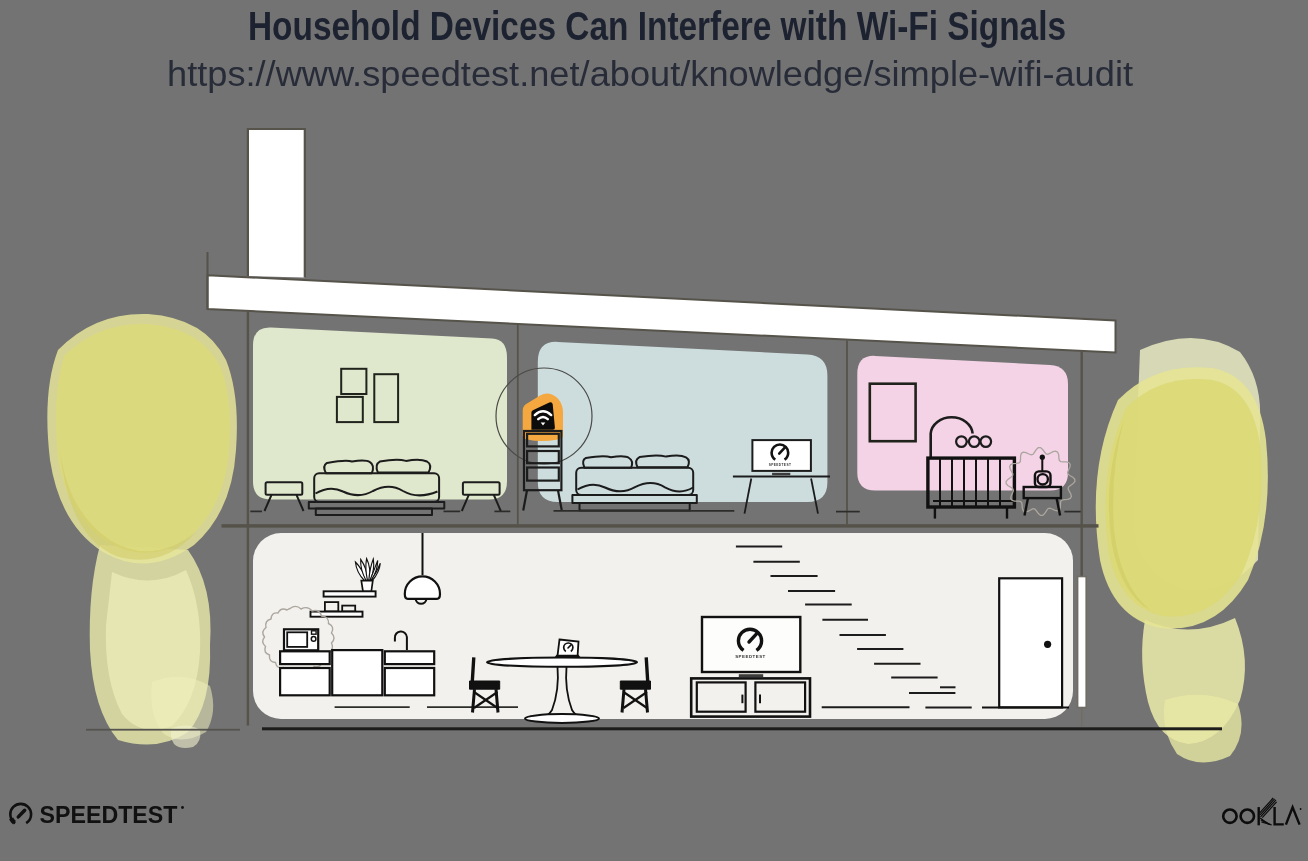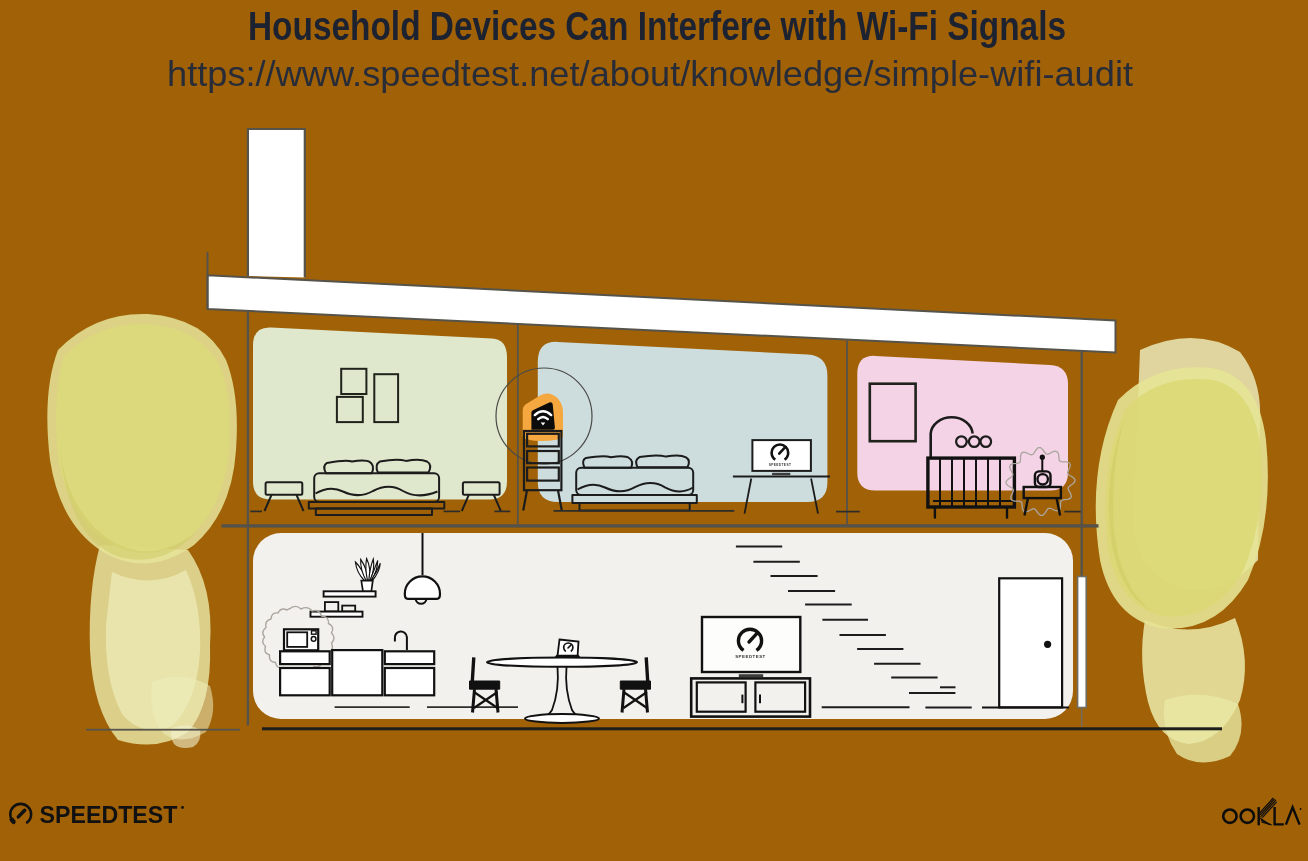--- a/index.html
+++ b/index.html
@@ -1,16 +1,16 @@
 <!DOCTYPE html>
 <html><head>
 <meta charset="utf-8">
 <style>
   html,body{margin:0;padding:0;background:#ffffff;}
-  .page{position:relative;width:1308px;height:861px;background:#a16207;overflow:hidden;
+  .page{position:relative;width:1308px;height:861px;background:#737373;overflow:hidden;
         font-family:"Liberation Sans", sans-serif;}
   svg{display:block;}
 </style>
 </head>
 <body>
 <div class="page">
 <svg width="1308" height="861" viewBox="0 0 1308 861" xmlns="http://www.w3.org/2000/svg">
 
 <text x="657" y="39.5" text-anchor="middle" font-size="40" font-weight="bold" fill="#1d2231" textLength="818" lengthAdjust="spacingAndGlyphs">Household Devices Can Interfere with Wi-Fi Signals</text>
 

